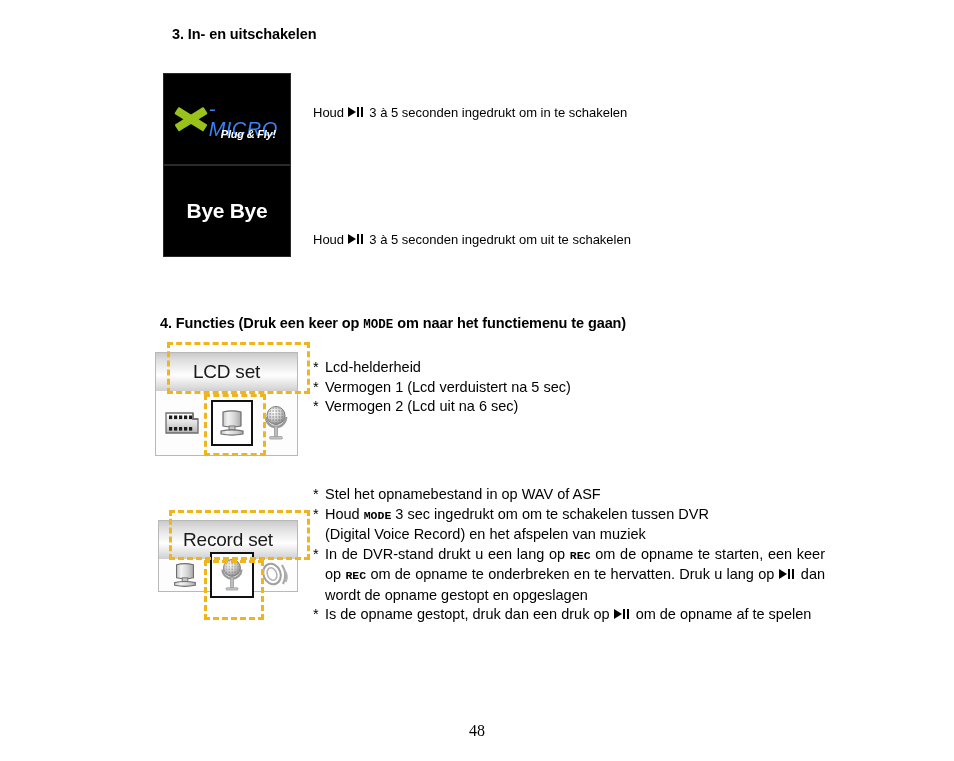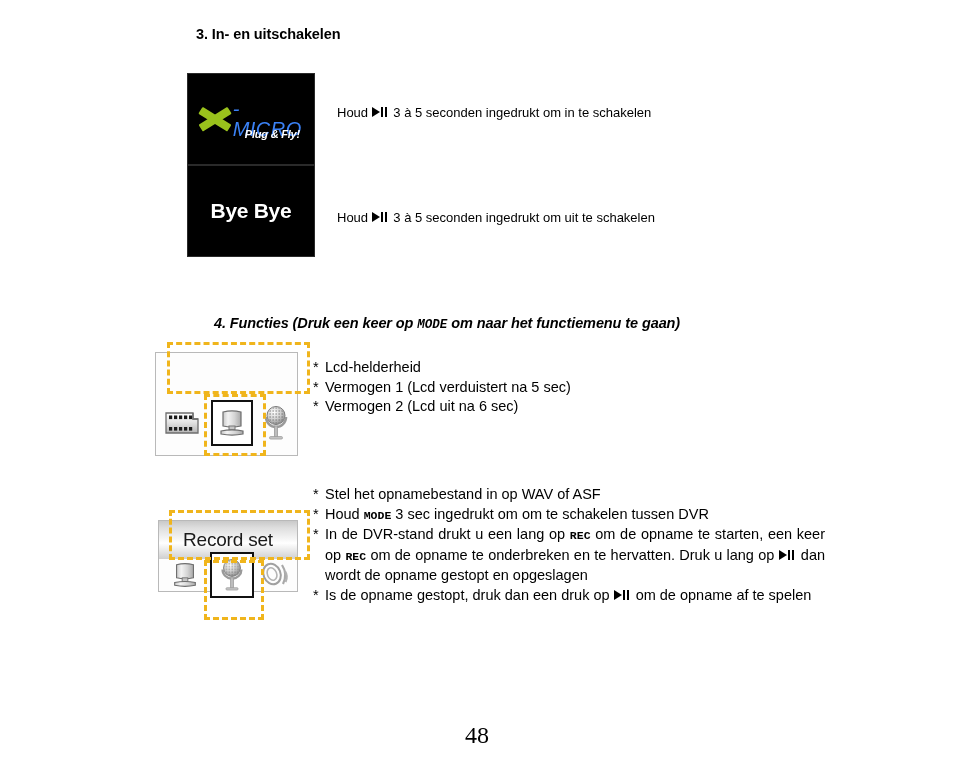--- a/index.html
+++ b/index.html
@@ -11,21 +11,21 @@
   body {
     width: 954px;
     height: 761px;
     position: relative;
     font-family: "Liberation Sans", sans-serif;
     color: #000000;
     overflow: hidden;
   }
 
   
-  .abs { position: absolute; margin-left: 24px; }
+  .abs { position: absolute; }
 
   .section-heading {
     font-size: 14.5px;
     font-weight: bold;
     letter-spacing: -0.1px;
     white-space: nowrap;
   }
   .mono-key {
     font-family: "Liberation Mono", "DejaVu Sans Mono", monospace;
     font-weight: bold;
@@ -201,21 +201,21 @@
   }
   .bullet-body { flex: 1 1 auto; }
   .just { text-align: justify; }
   .nowrap { white-space: nowrap; }
 
   .page-number {
     position: absolute;
     left: 0; right: 0;
     text-align: center;
     font-family: "Liberation Serif", serif;
-    font-size: 24px;
+    font-size: 16px;
   }
 </style>
 </head>
 <body>
 
 <div class="abs section-heading" style="left:172px; top:26px;">3. In- en uitschakelen</div>
 
 <div class="abs lcd-screen" style="left:163px; top:73px; width:126px; height:90px;">
   <div class="xmicro-wrap">
     <div class="xmicro-row">
@@ -234,35 +234,38 @@
   <span class="playpause">
     <span class="tri"></span><span class="bar1"></span><span class="bar2"></span>
   </span>
   <span>3 à 5 seconden ingedrukt om in te schakelen</span>
 </div>
 
 <div class="abs lcd-screen" style="left:163px; top:165px; width:126px; height:90px;">
   <div class="byebye-text">Bye Bye</div>
 </div>
 
-<div class="abs instr-line" style="left:313px; top:210px;">
+<div class="abs instr-line" style="left:313px; top:232px;">
   <span>Houd</span>
   <span class="playpause">
     <span class="tri"></span><span class="bar1"></span><span class="bar2"></span>
   </span>
   <span>3 à 5 seconden ingedrukt om uit te schakelen</span>
 </div>
 
-<div class="abs section-heading" style="left:190px; top:315px;font-style:italic;">
+<div class="abs section-heading" style="left:160px; top:315px;">
   <span>4. Functies (Druk een keer op</span>
   <span class="mono-key">MODE</span>
   <span>om naar het functiemenu te gaan)</span>
 </div>
 
 <div class="menu-panel" style="left:155px; top:352px; width:143px; height:104px;">
+  <div class="menu-title">
+    <span>LCD set</span>
+  </div>
   <div class="menu-icons">
 
     <div class="icon-slot" style="width:48px; height:52px; margin-left:4px;">
       <svg width="36" height="26" viewBox="0 0 36 26">
         <defs>
           <linearGradient id="gFilm" x1="0" y1="0" x2="0" y2="1">
             <stop offset="0%" stop-color="#ffffff"></stop>
             <stop offset="45%" stop-color="#e4e4e4"></stop>
             <stop offset="100%" stop-color="#b5b5b5"></stop>
           </linearGradient>
@@ -404,20 +407,21 @@
   </div>
 
   <div class="bullet-row">
     <span class="bullet-star">*</span>
     <span class="bullet-body">
       <span class="nowrap">
         <span>Houd</span>
         <span class="mono-key-sm">MODE</span>
         <span>3 sec ingedrukt om om te schakelen tussen DVR</span>
       </span>
+      <span class="nowrap" style="display:block;">(Digital Voice Record) en het afspelen van muziek</span>
     </span>
   </div>
 
   <div class="bullet-row">
     <span class="bullet-star">*</span>
     <span class="bullet-body just">
       <span>In de DVR-stand drukt u een lang op</span>
       <span class="mono-key-sm">REC</span>
       <span>om de opname te starten, een keer op</span>
       <span class="mono-key-sm">REC</span>

